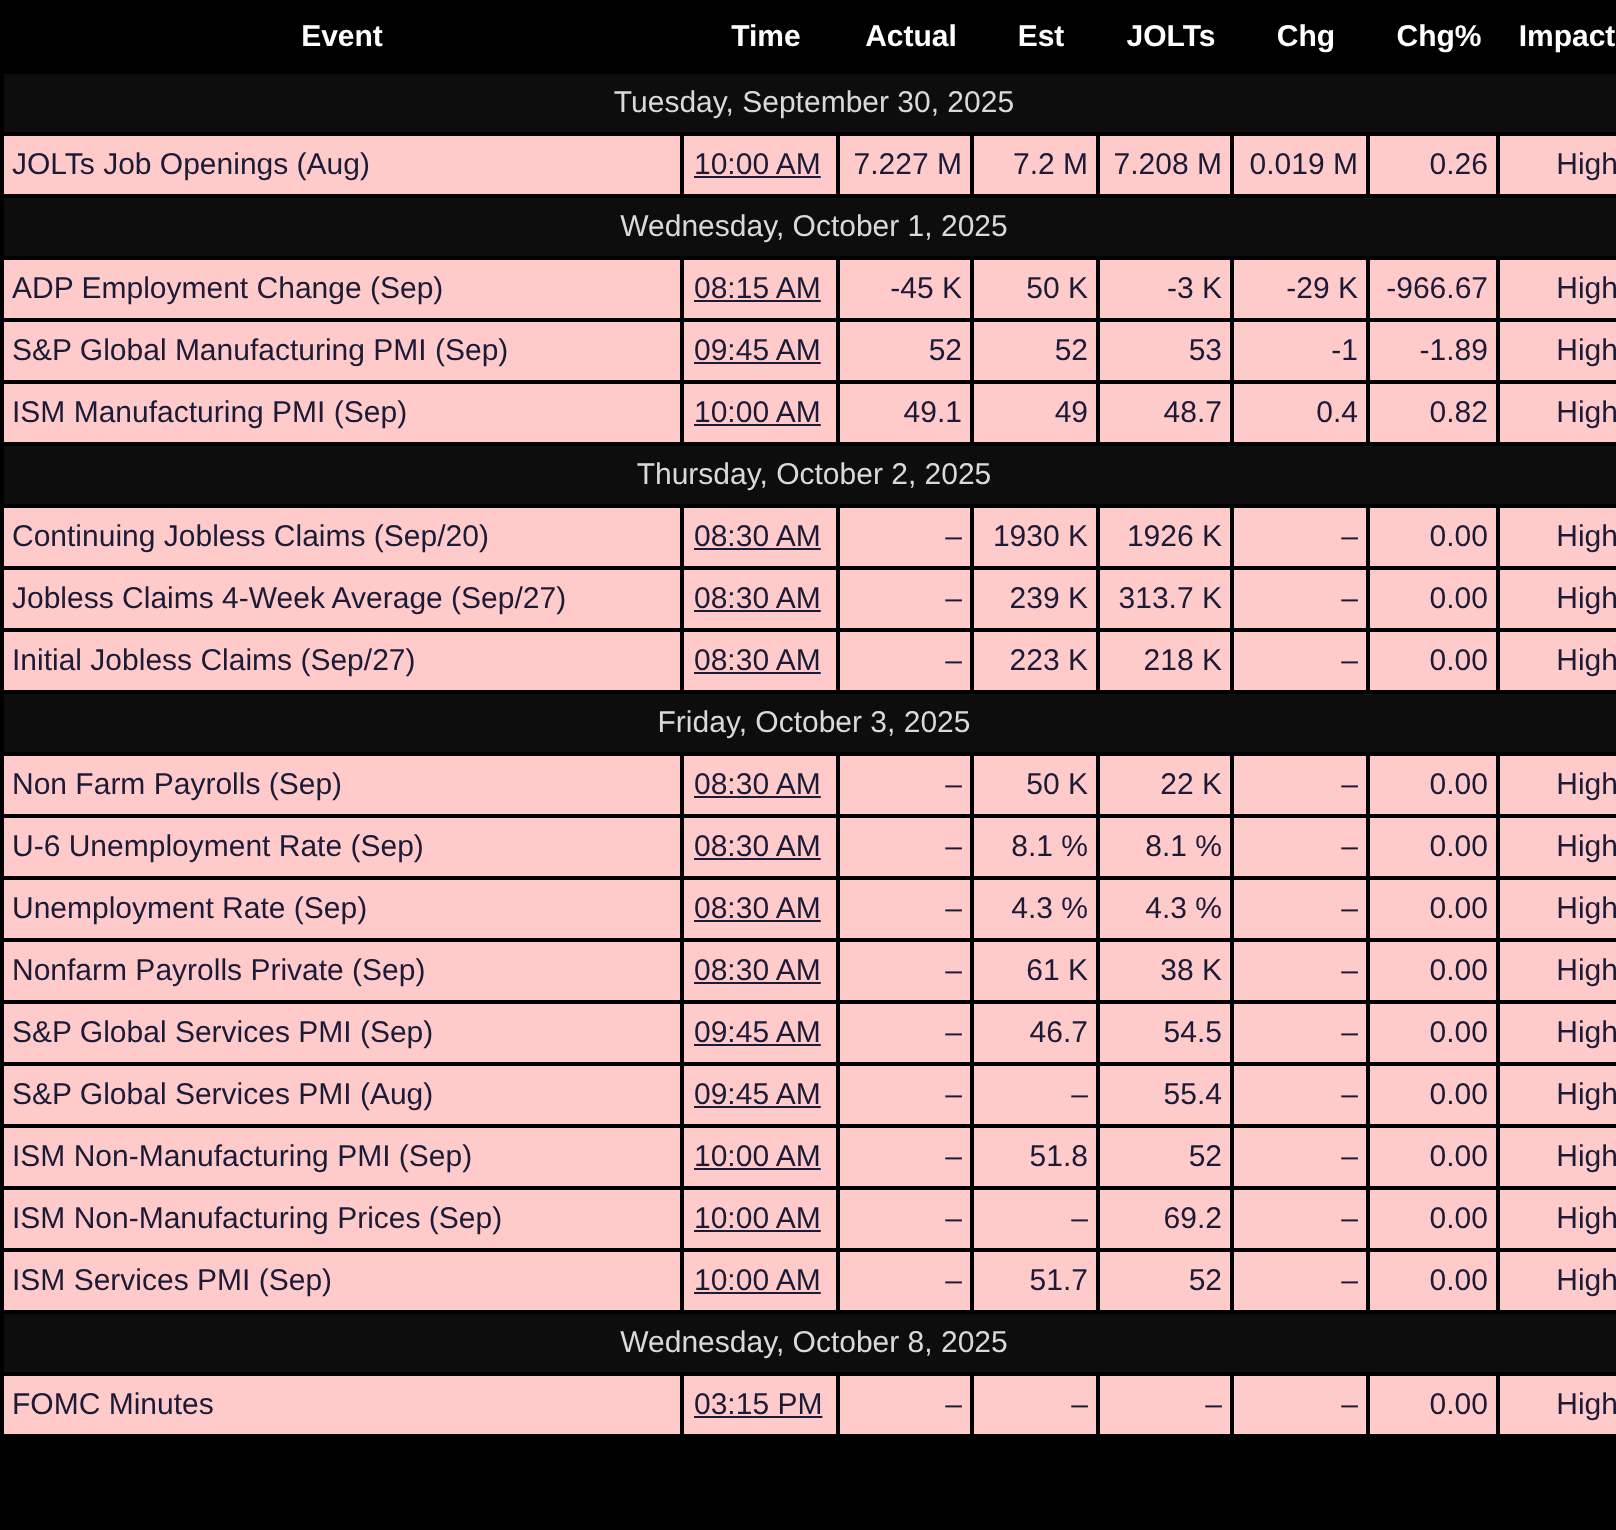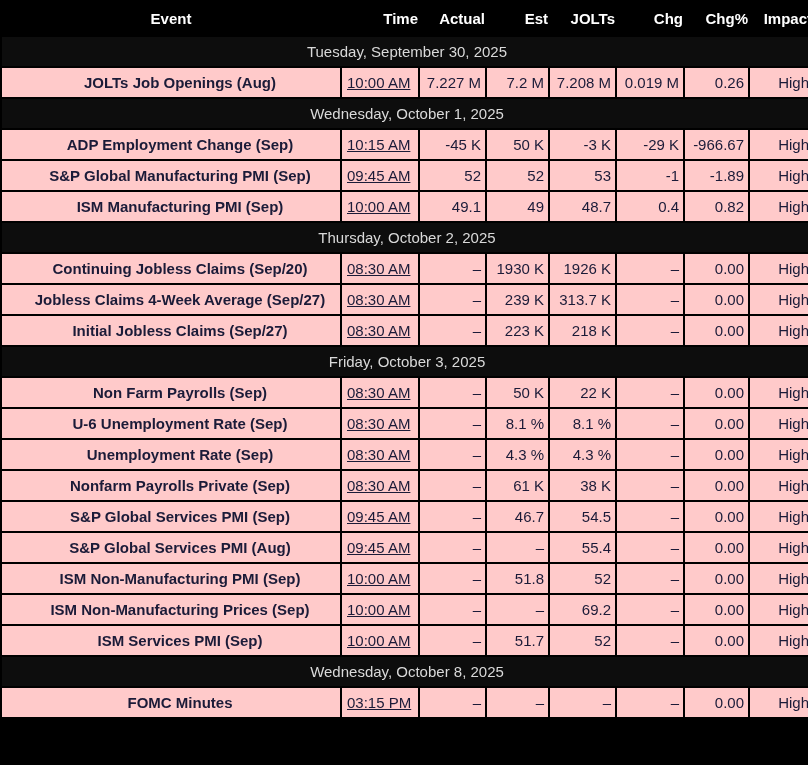--- a/index.html
+++ b/index.html
@@ -26,21 +26,21 @@
     font-size: 15px;
     overflow: hidden;
     white-space: nowrap;
   }
   
   table.calendar thead th {
     background: #000000;
     color: #ffffff;
     font-weight: bold;
     height: 33px;
-    text-align: right;
+    text-align: center;
     padding: 0 0 0 6px;
   }
   table.calendar thead th.col-event { text-align: center; padding: 0; }
   table.calendar thead th.col-impact { padding-left: 5px; }
   
   tr.date-row td {
     background: #0d0d0d;
     color: #d9d9d9;
     text-align: center;
     height: 29px;
@@ -48,23 +48,23 @@
     padding: 0;
   }
   
   tr.data-row td {
     background: #ffcaca;
     color: #1b1b38;
     height: 29px;
     padding: 0 4px;
   }
   tr.data-row td.col-event {
-    font-weight: bold;
-    text-align: center;
-    padding-left: 22px;
+    font-weight: normal;
+    text-align: left;
+    padding-left: 4px;
   }
   tr.data-row td.col-time   { text-align: left; padding-left: 5px; text-decoration: underline; }
   tr.data-row td.col-actual,
   tr.data-row td.col-est,
   tr.data-row td.col-prev,
   tr.data-row td.col-chg,
   tr.data-row td.col-chgpct { text-align: right; padding-right: 4px; }
   tr.data-row td.col-impact { text-align: right; padding-right: 3px; }
 </style>
 </head>
@@ -106,21 +106,21 @@
           <td class="col-prev">7.208 M</td>
           <td class="col-chg">0.019 M</td>
           <td class="col-chgpct">0.26</td>
           <td class="col-impact">High</td>
         </tr>
         <tr class="date-row">
           <td colspan="8">Wednesday, October 1, 2025</td>
         </tr>
         <tr class="data-row">
           <td class="col-event">ADP Employment Change (Sep)</td>
-          <td class="col-time">10:15 AM</td>
+          <td class="col-time">08:15 AM</td>
           <td class="col-actual">-45 K</td>
           <td class="col-est">50 K</td>
           <td class="col-prev">-3 K</td>
           <td class="col-chg">-29 K</td>
           <td class="col-chgpct">-966.67</td>
           <td class="col-impact">High</td>
         </tr>
         <tr class="data-row">
           <td class="col-event">S&amp;P Global Manufacturing PMI (Sep)</td>
           <td class="col-time">09:45 AM</td>

